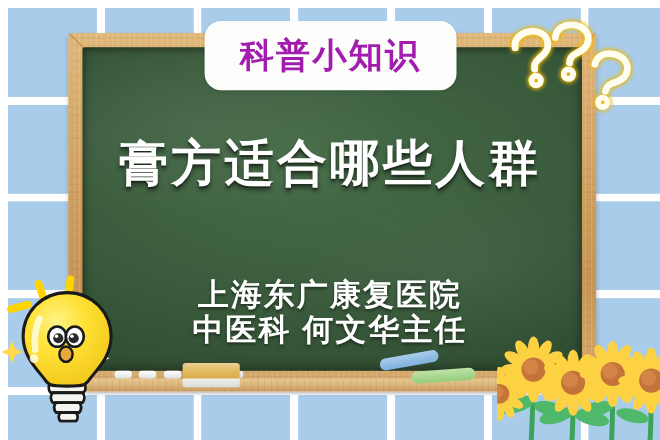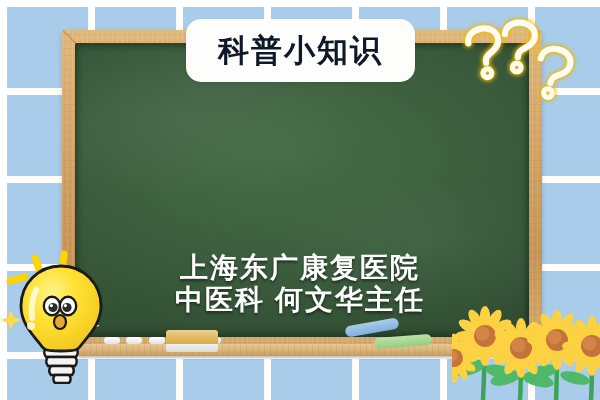--- a/index.html
+++ b/index.html
@@ -137,21 +137,21 @@
 
   
   .badge{
     position:absolute; left:186px; top:19px; width:229px; height:63px;
     background:#fdfdfb; border-radius:15px;
     display:flex; align-items:center; justify-content:center;
     z-index:20;
     box-shadow:0 1px 3px rgba(0,0,0,.10);
   }
   .badge-text{
-    font-size:31px; font-weight:700; letter-spacing:2px; color:#0f172a;
+    font-size:31px; font-weight:700; letter-spacing:2px; color:#a21caf;
     line-height:1; white-space:nowrap;
   }
 
   
   .qmarks{ position:absolute; left:452px; top:10px; width:140px; height:100px; z-index:15; }
 
   
   .bulb{ position:absolute; left:-2px; top:244px; width:128px; height:140px; z-index:18; }
 
   
@@ -176,20 +176,21 @@
           <i></i>
         </span>
       <span class="miter br">
           <i></i>
         </span>
       <div class="board-face"></div>
     </div>
   </div>
 
   <div class="board-text">
+    <div class="headline">膏方适合哪些人群</div>
     <div class="sub l1">上海东广康复医院</div>
     <div class="sub l2">中医科 何文华主任</div>
   </div>
 
   <div class="ledge"></div>
   <div class="chalk c-white1"></div>
   <div class="chalk c-white2"></div>
   <div class="chalk c-white3"></div>
   <div class="eraser"></div>
   <div class="chalk c-white4"></div>

